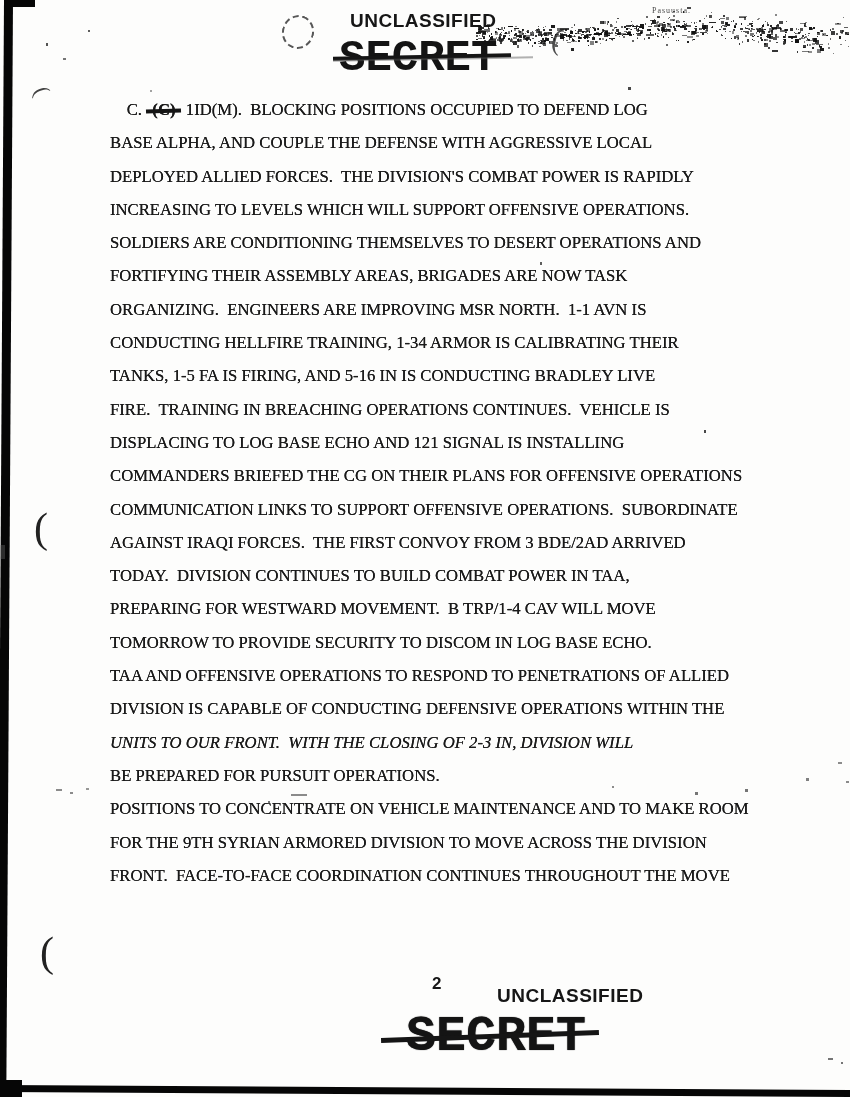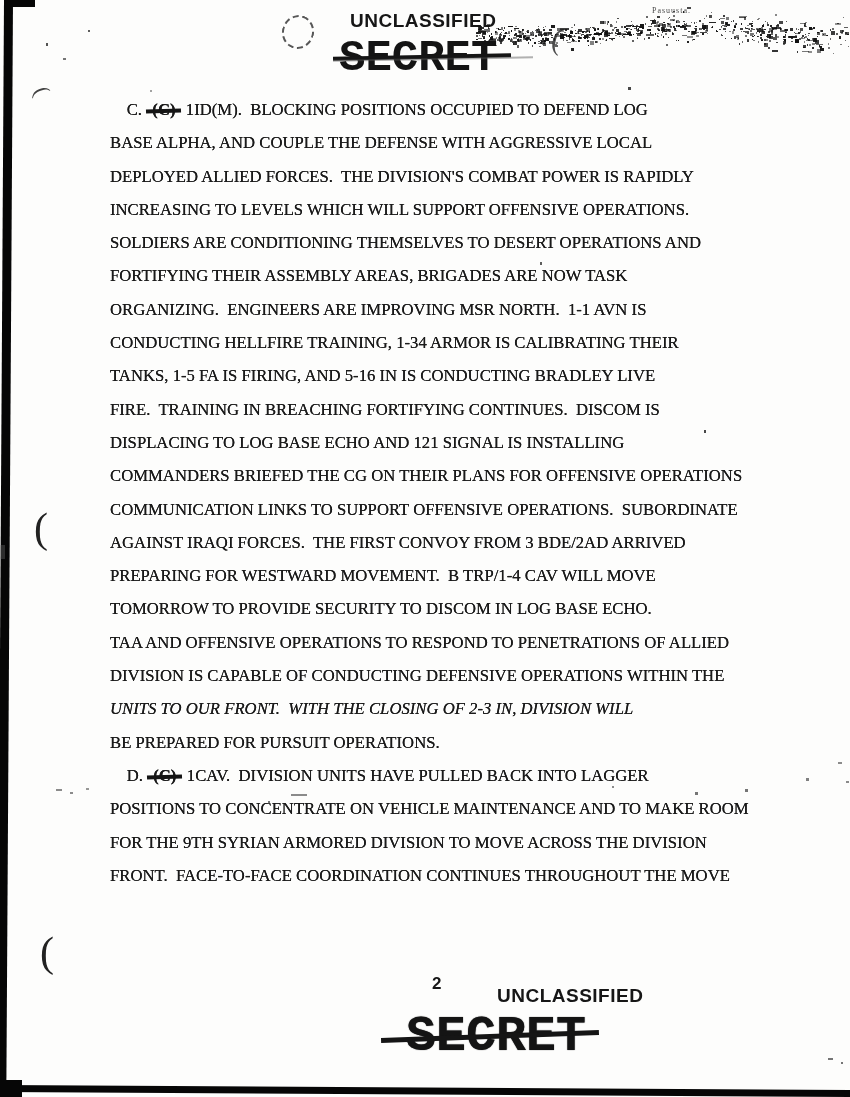--- a/index.html
+++ b/index.html
@@ -899,32 +899,32 @@
   <div id="body-text">
       <div class="line"><span>    C.  </span><span class="struck">(C)</span><span>  1ID(M).  BLOCKING POSITIONS OCCUPIED TO DEFEND LOG</span></div>
       <div class="line"><span>BASE ALPHA, AND COUPLE THE DEFENSE WITH AGGRESSIVE LOCAL</span></div>
       <div class="line"><span>DEPLOYED ALLIED FORCES.  THE DIVISION'S COMBAT POWER IS RAPIDLY</span></div>
       <div class="line"><span>INCREASING TO LEVELS WHICH WILL SUPPORT OFFENSIVE OPERATIONS.</span></div>
       <div class="line"><span>SOLDIERS ARE CONDITIONING THEMSELVES TO DESERT OPERATIONS AND</span></div>
       <div class="line"><span>FORTIFYING THEIR ASSEMBLY AREAS, BRIGADES ARE NOW TASK</span></div>
       <div class="line"><span>ORGANIZING.  ENGINEERS ARE IMPROVING MSR NORTH.  1-1 AVN IS</span></div>
       <div class="line"><span>CONDUCTING HELLFIRE TRAINING, 1-34 ARMOR IS CALIBRATING THEIR</span></div>
       <div class="line"><span>TANKS, 1-5 FA IS FIRING, AND 5-16 IN IS CONDUCTING BRADLEY LIVE</span></div>
-      <div class="line"><span>FIRE.  TRAINING IN BREACHING FORTIFYING CONTINUES.  DISCOM IS</span></div>
+      <div class="line"><span>FIRE.  TRAINING IN BREACHING OPERATIONS CONTINUES.  VEHICLE IS</span></div>
       <div class="line"><span>DISPLACING TO LOG BASE ECHO AND 121 SIGNAL IS INSTALLING</span></div>
       <div class="line"><span>COMMANDERS BRIEFED THE CG ON THEIR PLANS FOR OFFENSIVE OPERATIONS</span></div>
       <div class="line"><span>COMMUNICATION LINKS TO SUPPORT OFFENSIVE OPERATIONS.  SUBORDINATE</span></div>
       <div class="line"><span>AGAINST IRAQI FORCES.  THE FIRST CONVOY FROM 3 BDE/2AD ARRIVED</span></div>
+      <div class="line"><span>TODAY.  DIVISION CONTINUES TO BUILD COMBAT POWER IN TAA,</span></div>
       <div class="line"><span>PREPARING FOR WESTWARD MOVEMENT.  B TRP/1-4 CAV WILL MOVE</span></div>
       <div class="line"><span>TOMORROW TO PROVIDE SECURITY TO DISCOM IN LOG BASE ECHO.</span></div>
       <div class="line"><span>TAA AND OFFENSIVE OPERATIONS TO RESPOND TO PENETRATIONS OF ALLIED</span></div>
       <div class="line"><span>DIVISION IS CAPABLE OF CONDUCTING DEFENSIVE OPERATIONS WITHIN THE</span></div>
       <div class="line italic"><span>UNITS TO OUR FRONT.  WITH THE CLOSING OF 2-3 IN, DIVISION WILL</span></div>
       <div class="line"><span>BE PREPARED FOR PURSUIT OPERATIONS.</span></div>
-      <div class="line"><span>    D.  </span><span class="struck">(C)</span><span>  1CAV.  DIVISION UNITS HAVE PULLED BACK INTO LAGGER</span></div>
       <div class="line"><span>POSITIONS TO CONCENTRATE ON VEHICLE MAINTENANCE AND TO MAKE ROOM</span></div>
       <div class="line"><span>FOR THE 9TH SYRIAN ARMORED DIVISION TO MOVE ACROSS THE DIVISION</span></div>
       <div class="line"><span>FRONT.  FACE-TO-FACE COORDINATION CONTINUES THROUGHOUT THE MOVE</span></div>
     </div>
 
   <div class="page-number">2</div>
   <div class="classified-label label-bottom">UNCLASSIFIED</div>
   <div class="secret-stamp secret-bottom">SECRET</div>
   <div class="strike-line strike-bottom-main"></div>
 

